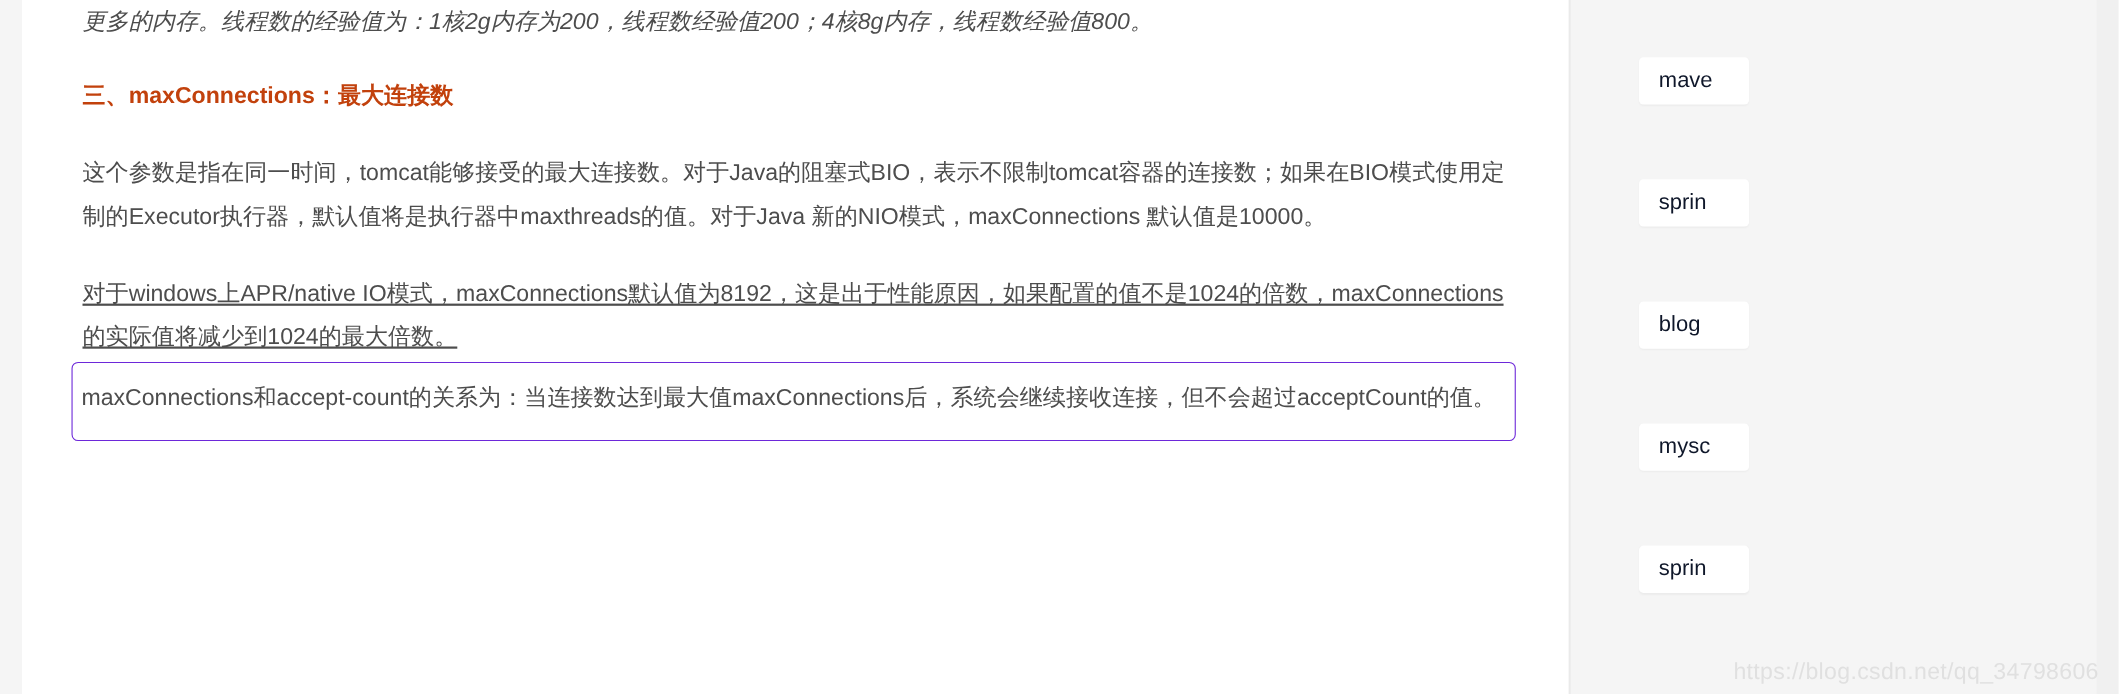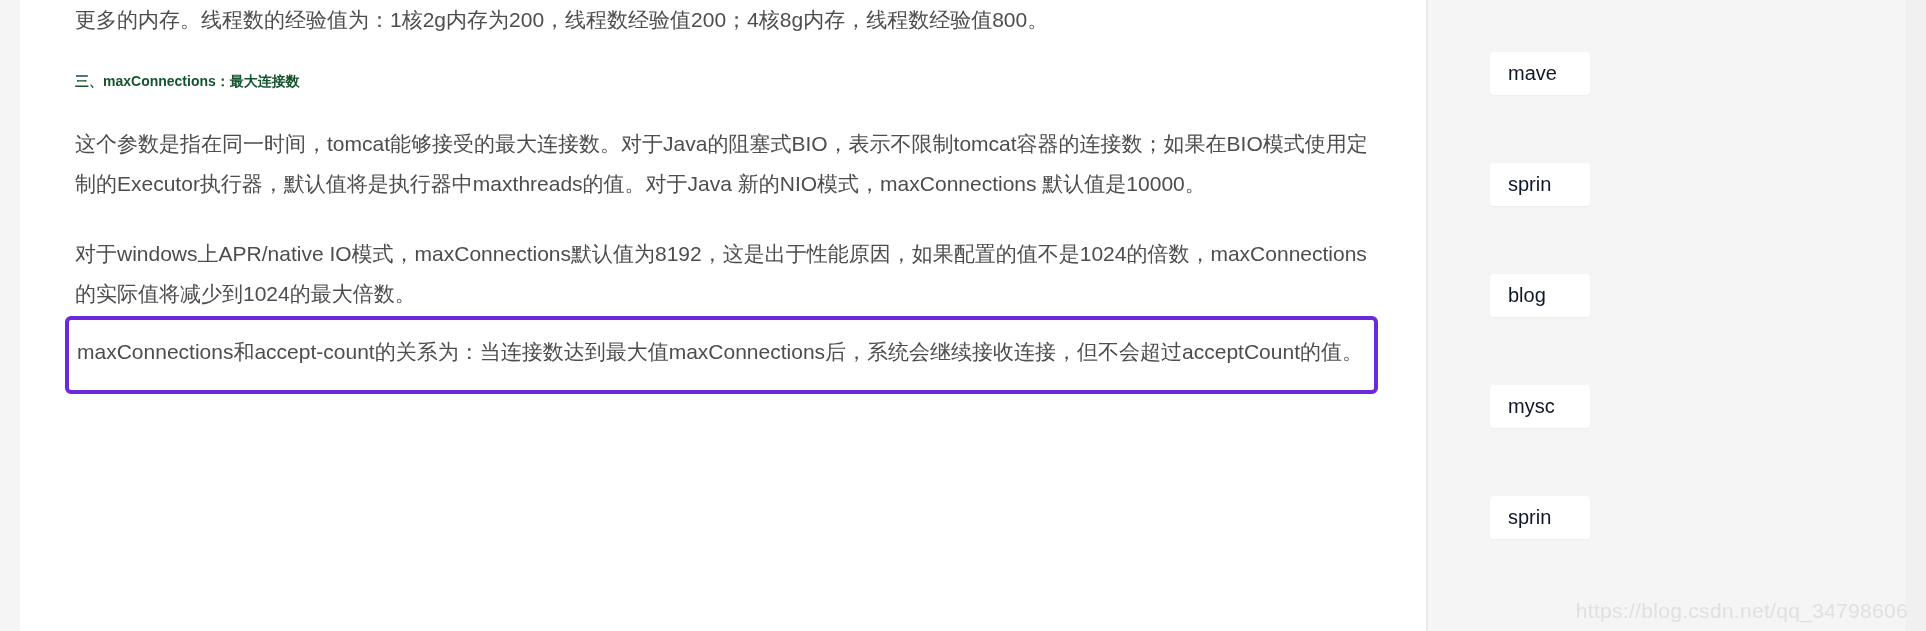--- a/index.html
+++ b/index.html
@@ -27,36 +27,38 @@
       position: relative;
     }
     .article-content {
       color: #4d4d4d;
       font-size: 21px;
       line-height: 1.9;
     }
     .paragraph-top {
       margin-bottom: 28px;
       padding-top: 0;
+      font-style: italic;
     }
     .section-heading {
       font-weight: bold;
-      color: #14532d;
-      font-size: 14px;
+      color: #c2410c;
+      font-size: 21px;
       margin-bottom: 30px;
       margin-top: 8px;
     }
     .paragraph-body {
       margin-bottom: 30px;
     }
     .paragraph-nomargin {
       margin-bottom: 0;
+      text-decoration: underline;
     }
     .highlighted-box {
-      border: 4px solid #6d28d9;
+      border: 1px solid #6d28d9;
       border-radius: 6px;
       padding: 12px 8px 18px 8px;
       margin-top: 2px;
       margin-left: -10px;
       margin-right: -10px;
     }
     .sidebar-area {
       margin-left: 62px;
       width: 420px;
       padding-top: 52px;

